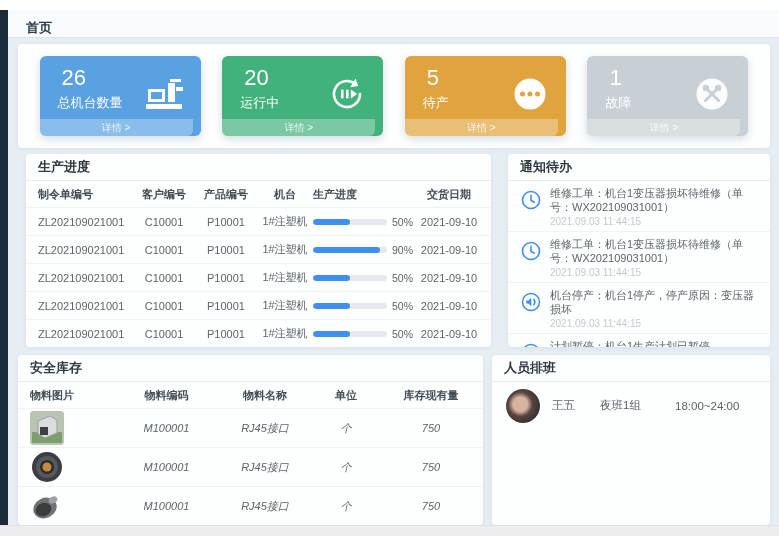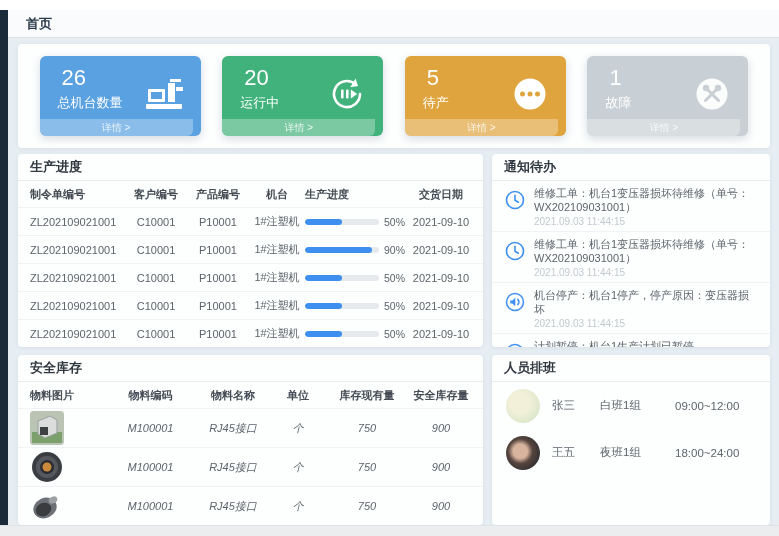--- a/index.html
+++ b/index.html
@@ -4,21 +4,21 @@
 <style>
   * { margin:0; padding:0; box-sizing:border-box; }
   html,body { width:779px; height:536px; overflow:hidden; }
   body { font-family:"Liberation Sans","DejaVu Sans",sans-serif; background:#fff; }
   .screen { width:779px; height:536px; display:flex; flex-direction:column; background:#fff; }
   .top-strip { height:10px; background:#ffffff; flex:none; }
   .bottom-strip { height:11px; background:#ebedee; flex:none; border-top:1px solid #e0e3e5; }
   .main-row { flex:1; display:flex; min-height:0; }
   .side-strip { width:8px; background:#1c2b3a; flex:none; }
   .content-col { flex:1; display:flex; flex-direction:column; min-width:0; }
-  .tabbar { height:28px; background:#f9fbfc; border-bottom:1px solid #dde3e8; display:flex; align-items:center; padding-left:18px; flex:none; }
+  .tabbar { height:28px; background:#f9fbfc; border-bottom:1px solid #dde3e8; display:flex; align-items:flex-end; padding-left:18px; flex:none; }
   .tab-title { font-size:13px; font-weight:bold; color:#2b3a4a; cursor:pointer; }
   .content { flex:1; background:#e7eef3; padding:6px 9px 16px 10px; min-height:0; }
 
   
   .cards-panel { background:#fdfefe; border-radius:4px; height:104px; box-shadow:0 1px 4px rgba(31,60,90,.08);
                  display:flex; align-items:flex-start; justify-content:space-evenly; padding-top:12px; margin-bottom:6px; }
   .stat-card { position:relative; width:161px; height:80px; border-radius:6px; color:#fff; cursor:pointer;
                box-shadow:0 3px 8px rgba(40,70,110,.18); }
   .card-0 { background:#5aa1e1; } .card-1 { background:#41b27c; } .card-2 { background:#e0a43e; } .card-3 { background:#c9d0d5; }
   .card-value { position:absolute; left:22px; top:9px; font-size:22px; }
@@ -27,42 +27,42 @@
   .card-footer { position:absolute; left:0; right:8px; bottom:0; height:17px; background:rgba(255,255,255,.3);
                  border-radius:0 0 6px 6px; text-align:center; font-size:10px; line-height:17px; color:rgba(255,255,255,.85); cursor:pointer; }
 
   
   .grid-row { display:flex; gap:9px; }
   .grid-row.r1 { margin-bottom:8px; }
   .panel { background:#fdfefe; border-radius:4px; box-shadow:0 1px 4px rgba(31,60,90,.08); overflow:hidden; }
   .panel-title { height:27px; line-height:26px; padding:0 12px; font-size:13px; font-weight:bold; color:#303840; border-bottom:1px solid #e8ecf0; }
   .p-left { width:465px; flex:none; }
   .p-right { flex:1; }
-  .h193 { height:193px; } .h170 { height:170px; }
+  .h193 { height:193px;margin-left:8px; } .h170 { height:170px; }
 
   
   .ptable-header, .ptable-row { display:grid; grid-template-columns:95px 62px 62px 56px 106px 60px; align-items:center; padding:0 12px; }
   .ptable-header { height:26px; font-size:11px; font-weight:bold; color:#454c54; }
   .ptable-row { height:28px; font-size:11px; color:#5d646b; border-top:1px solid #f0f3f6; }
   .c { text-align:center; }
   .prog { display:flex; align-items:center; gap:5px; }
   .prog-track { width:74px; height:6px; border-radius:3px; background:#e6eaef; overflow:hidden; }
   .prog-fill { height:100%; border-radius:3px; background:#3f8ff0; }
   .prog-label { font-size:10.5px; color:#5d646b; }
 
   
   .notice-item { display:flex; gap:8px; padding:6px 12px 4px 12px; border-bottom:1px solid #f0f3f6; cursor:pointer; }
   .notice-item:last-child { border-bottom:none; }
   .notice-icon { width:22px; height:22px; flex:none; margin-top:2px; }
   .notice-body { min-width:0; }
   .notice-text { font-size:11px; line-height:1.27; color:#5d646b; }
   .notice-time { font-size:10px; color:#c3c9cf; margin-top:1px; }
 
   
-  .stable-header, .stable-row { display:grid; grid-template-columns:78px 85px 80px 50px 88px 60px; align-items:center; padding:0 12px; }
+  .stable-header, .stable-row { display:grid; grid-template-columns:78px 85px 80px 50px 88px 60px; align-items:center; padding:0 12px;gap:16px; }
   .stable-header { height:26px; font-size:11px; font-weight:bold; color:#454c54; }
   .stable-row { height:39px; font-size:11px; color:#5d646b; border-top:1px solid #f0f3f6;font-style:italic; }
   .material-img { width:34px; height:34px; border-radius:3px; display:block; }
 
   
   .staff-row { display:flex; align-items:center; height:47px; padding:0 14px; font-size:11.5px; color:#5d646b; }
   .avatar { width:34px; height:34px; border-radius:50%; margin-right:12px; flex:none; }
   .avatar-0 { background:radial-gradient(circle at 40% 40%, #f2f0d8 0 35%, #dde8cc 70%, #cfdfc4 100%); }
   .avatar-1 { background:radial-gradient(circle at 50% 60%, #f5e6b8 0 30%, #f3cbc9 60%, #eab3b8 100%); }
   .avatar-2 { background:radial-gradient(circle at 42% 45%, #d8b49e 0 26%, #56453f 45%, #2e2e30 80%); }
@@ -331,26 +331,20 @@
               <div class="c">RJ45接口</div>
               <div class="c">个</div>
               <div class="c">750</div>
               <div class="c">900</div>
             </div>
           </section>
 
           <section class="panel p-right h170">
             <div class="panel-title">人员排班</div>
 
-            <div class="staff-row">
-              <div class="avatar avatar-0"></div>
-              <div class="staff-name">张三</div>
-              <div class="staff-shift">白班1组</div>
-              <div class="staff-time">09:00~12:00</div>
-            </div>
 
 
             <div class="staff-row">
               <div class="avatar avatar-2"></div>
               <div class="staff-name">王五</div>
               <div class="staff-shift">夜班1组</div>
               <div class="staff-time">18:00~24:00</div>
             </div>
           </section>
         </div>

